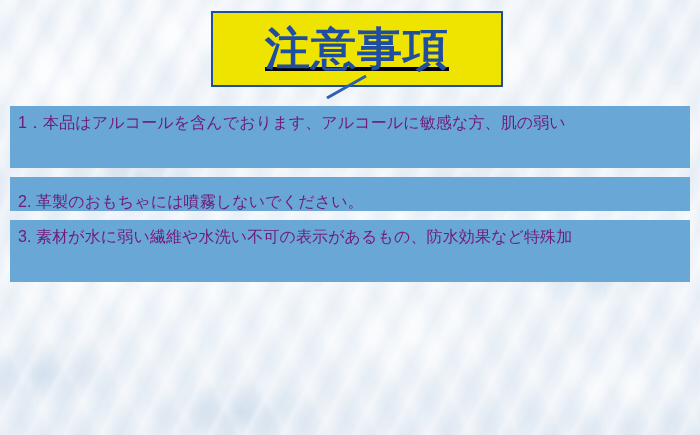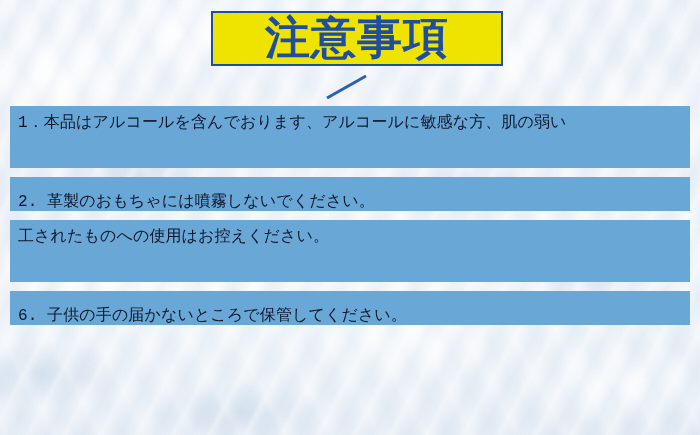--- a/index.html
+++ b/index.html
@@ -83,27 +83,28 @@
     left: 0;
     top: 0;
     width: 700px;
     height: 104px;
   }
   .title-box {
     position: absolute;
     left: 211px;
     top: 11px;
     width: 292px;
-    height: 55px;
+    height: 76px;
     box-sizing: border-box;
     background-color: #efe400;
     border: 2px solid #1f4da0;
     display: flex;
     align-items: center;
     justify-content: center;
+    text-decoration: underline;
   }
   .title-text {
     font-family: "DejaVu Sans", "Liberation Sans", sans-serif;
     font-size: 45px;
     font-weight: 700;
     line-height: 1;
     color: #1f4da0;
     letter-spacing: 1px;
     white-space: nowrap;
     transform: translateY(-1px);
@@ -126,24 +127,24 @@
   }
   .notice-row {
     box-sizing: border-box;
     width: 680px;
     background-color: #69a7d7;
     color: #ffffff;
     padding: 5px 8px 6px 8px;
     margin-bottom: 9px;
   }
   .notice-line {
-    font-family: Liberation Mono, monospace;
+    font-family: Liberation Sans, sans-serif;
     font-size: 16px;
     line-height: 28px;
-    color: #0f172a;
+    color: #701a75;
     white-space: nowrap;
     letter-spacing: 0.1px;
   }
   .notice-row.single {
     height: 34px;
     padding-top: 11px;
   }
   .notice-row.double {
     height: 62px;
     padding-top: 3px;
@@ -173,23 +174,20 @@
 
     <div class="notice-row double">
       <div class="notice-line">1．本品はアルコールを含んでおります、アルコールに敏感な方、肌の弱い</div>
     </div>
 
     <div class="notice-row single">
       <div class="notice-line">2. 革製のおもちゃには噴霧しないでください。</div>
     </div>
 
     <div class="notice-row double">
-      <div class="notice-line">工されたものへの使用はお控えください。</div>
+      <div class="notice-line">3. 素材が水に弱い繊維や水洗い不可の表示があるもの、防水効果など特殊加</div>
     </div>
 
 
 
-    <div class="notice-row single">
-      <div class="notice-line">6. 子供の手の届かないところで保管してください。</div>
-    </div>
 
   </div>
 </div>
 
 </body></html>

